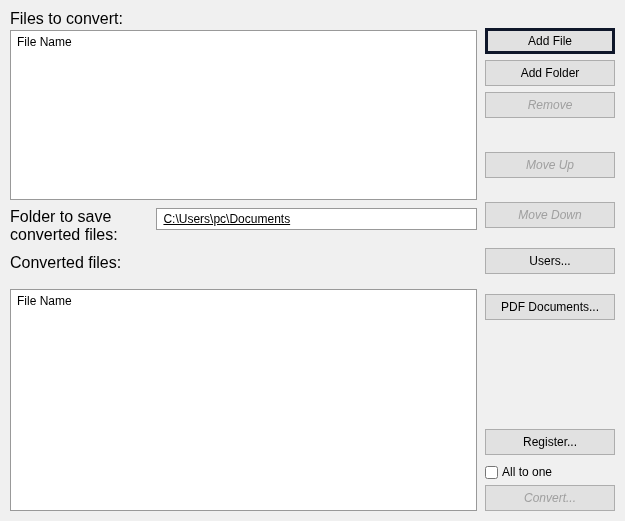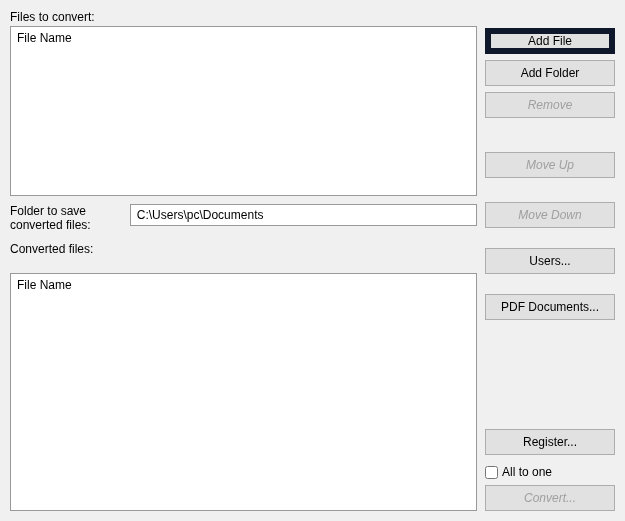--- a/index.html
+++ b/index.html
@@ -36,21 +36,21 @@
 
     .right-panel {
       width: 130px;
       display: flex;
       flex-direction: column;
       gap: 6px;
       padding-top: 18px;
     }
 
     .section-label {
-      font-size: 12px;
+      font-size: 16px;
       color: #000;
       margin-bottom: 2px;
     }
 
     .file-list-box {
       border: 1px solid #999;
       background-color: #fff;
       padding: 4px 6px;
       font-size: 12px;
       color: #000;
@@ -65,20 +65,21 @@
 
     .folder-input {
       border: 1px solid #999;
       background-color: #fff;
       padding: 3px 6px;
       font-size: 12px;
       color: #000;
       width: 100%;
       height: 22px;
       outline: none;
+      text-decoration: underline;
     }
 
     .converted-list-box {
       border: 1px solid #999;
       background-color: #fff;
       padding: 4px 6px;
       font-size: 12px;
       color: #000;
       flex: 1;
       overflow-y: auto;
@@ -105,21 +106,21 @@
     }
 
     .btn:disabled, .btn.disabled {
       color: #a0a0a0;
       cursor: default;
       background-color: #e1e1e1;
       font-style: italic;
     }
 
     .btn-add-file {
-      border: 6px solid #0f172a;
+      border: 3px solid #0f172a;
     }
 
     .checkbox-row {
       display: flex;
       align-items: center;
       gap: 4px;
       margin-top: 4px;
     }
 
     .checkbox-row input[type="checkbox"] {

